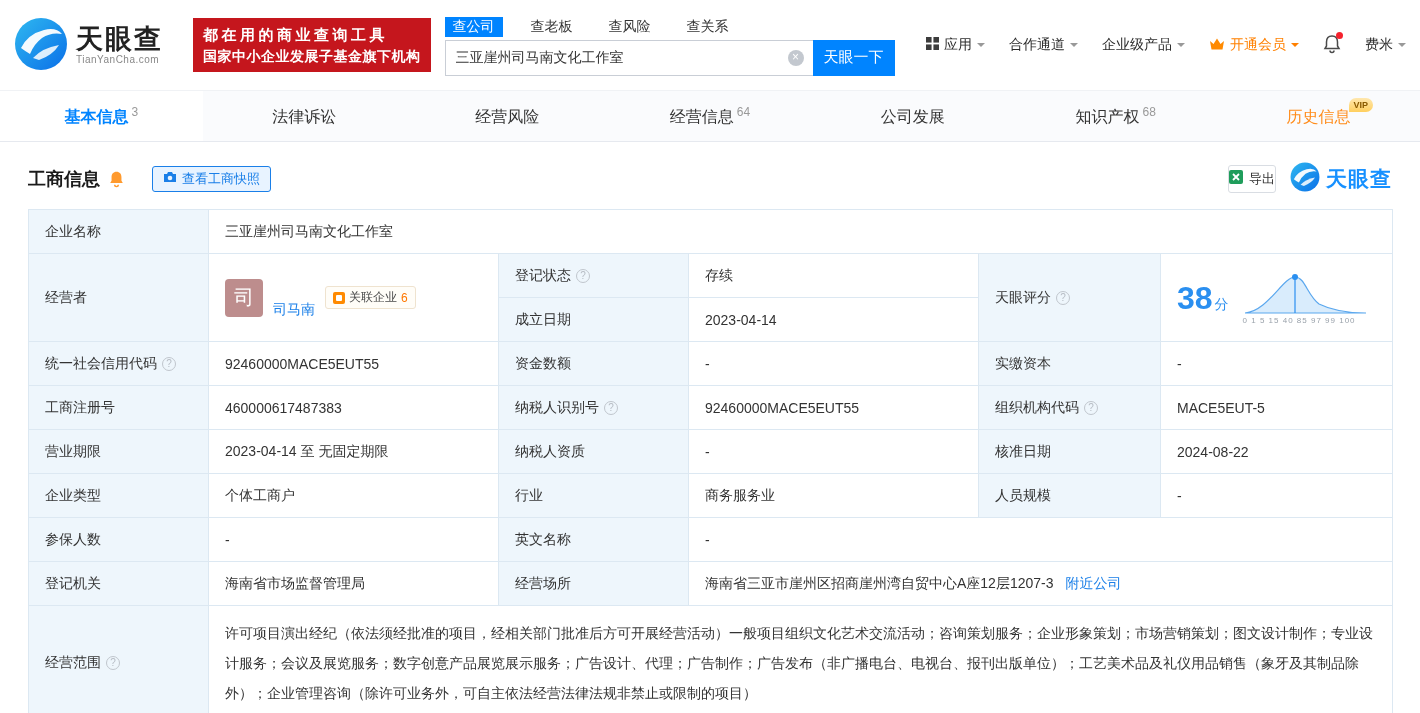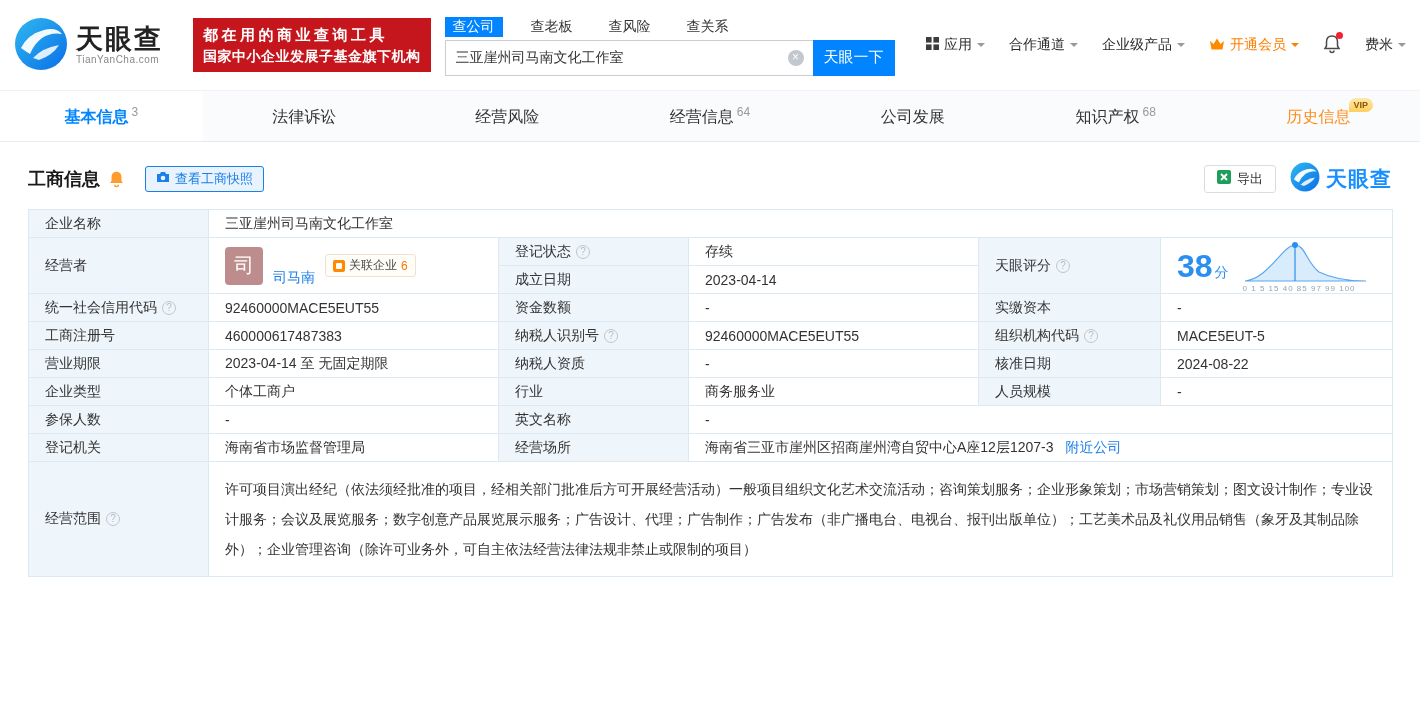--- a/index.html
+++ b/index.html
@@ -46,32 +46,32 @@
   .tab-count { font-size: 12px; color: #999; margin-left: 3px; position: relative; top: -6px; font-weight: normal; }
   .page-tab.history { color: #ff8c1a; }
   .vip-badge { position: absolute; top: 7px; left: 50%; margin-left: 30px; height: 14px; line-height: 14px;
     padding: 0 5px; font-size: 9px; font-weight: bold; color: #8a5a00;
     background: linear-gradient(#ffe7ae, #ffcf5e); border-radius: 7px 7px 7px 0; }
 
   
   .section-head { display: flex; align-items: center; padding: 20px 28px 14px; }
   .section-title { font-size: 18px; font-weight: bold; color: #1a1a1a; }
   .bell-orange { margin-left: 8px; display: flex; cursor: pointer; }
-  .snapshot-btn { margin-left: 20px; display: inline-flex; align-items: center; gap: 5px;
+  .snapshot-btn { margin-left: 27px; display: inline-flex; align-items: center; gap: 5px;
     border: 1px solid #1a7fe8; background: #e8f3ff; color: #1a7fe8; font-size: 13px;
     padding: 3px 10px; border-radius: 3px; cursor: pointer; }
   .head-right { margin-left: auto; display: flex; align-items: center; gap: 14px; }
   .export-btn { display: inline-flex; align-items: center; gap: 6px; border: 1px solid #d9dde3;
-    background: #fff; color: #333; font-size: 13px; padding: 4px 12px; border-radius: 3px; cursor: pointer; }
+    background: #fff; color: #333; font-size: 13px; padding: 4px 0; border-radius: 3px; cursor: pointer; }
   .brand-small { display: flex; align-items: center; gap: 6px; }
   .brand-small .txt { font-size: 21px; font-weight: bold; color: #1690ff; letter-spacing: 1px; }
 
   
   .info-table { margin: 0 28px; width: 1364px; border-collapse: collapse; table-layout: fixed; font-size: 14px; }
-  .info-table td { border: 1px solid #dce8f2; height: 28px; padding: 0 16px; color: #333; }
+  .info-table td { border: 1px solid #dce8f2; height: 44px; padding: 0 16px; color: #333; }
   td.lbl { background: #eef6fc; }
   td.val { background: #fff; }
   .green { color: #00a862; }
   .link { color: #1a7fe8; text-decoration: none; cursor: pointer; margin-top: 24px; }
   .help { display: inline-block; width: 14px; height: 14px; border: 1px solid #c0c6cd; border-radius: 50%;
     color: #b6bcc4; font-size: 10px; line-height: 12px; text-align: center; margin-left: 5px;
     vertical-align: 1px; cursor: pointer; }
 
   .operator { display: flex; align-items: center; gap: 10px; }
   .avatar { width: 38px; height: 38px; background: #bd8d8d; color: #fff; border-radius: 4px;

